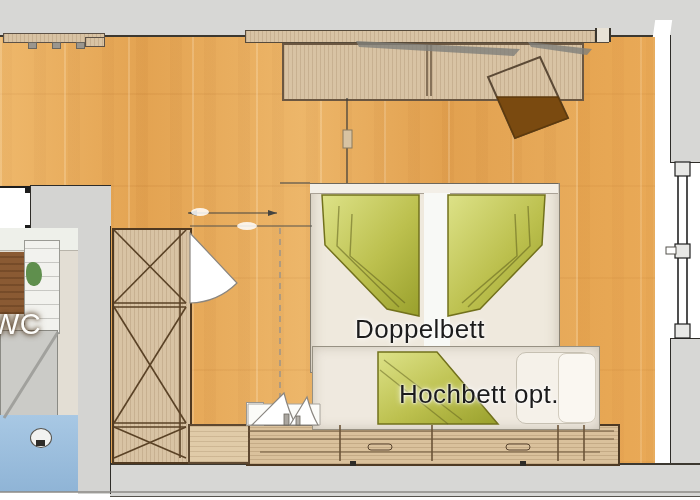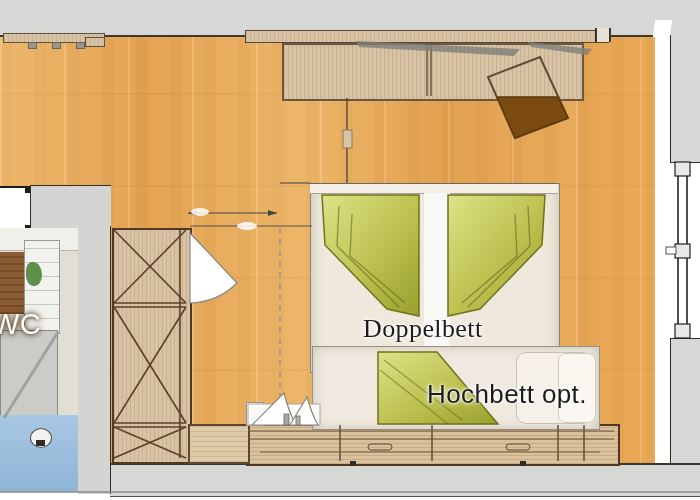--- a/index.html
+++ b/index.html
@@ -62,22 +62,22 @@
   .wc-shelf{left:24px;top:12px;width:34px;height:92px;background:#f2f2ee;border:1px solid #9a9a94;
     background-image:repeating-linear-gradient(0deg, rgba(120,120,115,.35) 0 1px, rgba(0,0,0,0) 1px 14px);}
   .wc-plant{left:26px;top:34px;width:16px;height:24px;background:#5f8f4d;border-radius:40% 60% 50% 50%;}
   .wc-cabinet{left:0;top:102px;width:56px;height:96px;background:#cbcbc7;border:1px solid #8a8a84;}
   .wc-floor{left:0;top:187px;width:78px;height:77px;background:linear-gradient(180deg,#a8c8e4,#8fb4d6);}
   .wc-gauge{left:30px;top:200px;width:20px;height:18px;background:#f2f2f0;border:1.5px solid #55534d;border-radius:50%;}
   .wc-dark{left:36px;top:212px;width:9px;height:6px;background:#2e2c28;}
   
   .plan-label{color:#1c1c1c;font-size:26px;letter-spacing:.4px;white-space:nowrap;
     text-shadow:0 0 6px #fff,0 0 3px #fff,0 0 2px #fff;}
-  .lbl-doppelbett{left:363px;top:314px;font-family:Liberation Serif, serif;}
-  .lbl-hochbett{left:399px;top:379px;margin-left:28px;}
+  .lbl-doppelbett{left:355px;top:314px;}
+  .lbl-hochbett{left:399px;top:379px;}
   .lbl-wc{left:-8px;top:308px;color:#fdfdfb;font-size:29px;
     text-shadow:0 0 7px rgba(70,45,20,.95),0 0 4px rgba(70,45,20,.9);}
   svg.overlay{position:absolute;left:0;top:0;pointer-events:none;}
 </style>
 </head>
 <body>
 
 <div id="plan">
 
   <div class="abs floor"></div>

